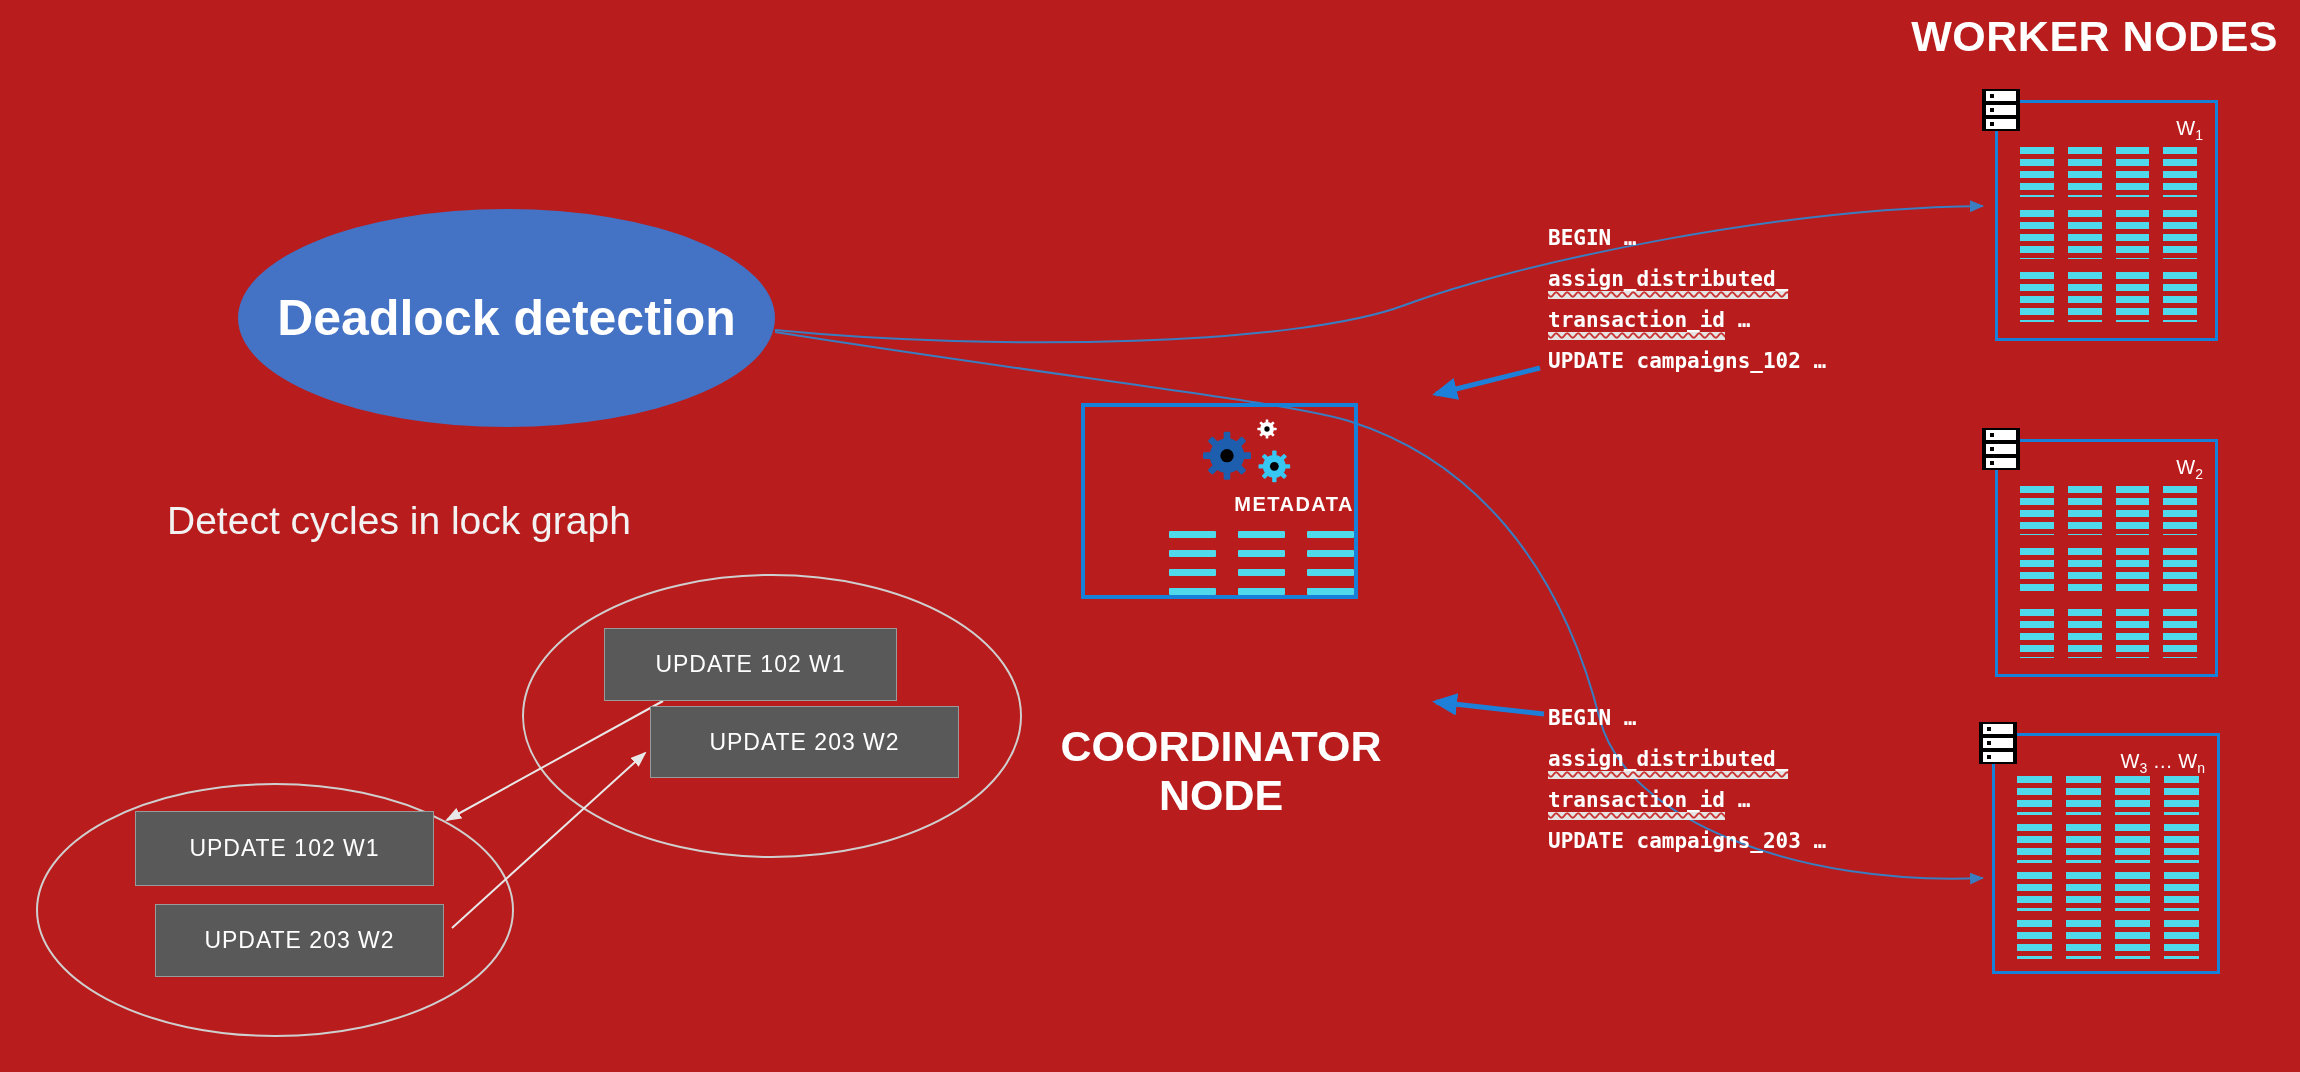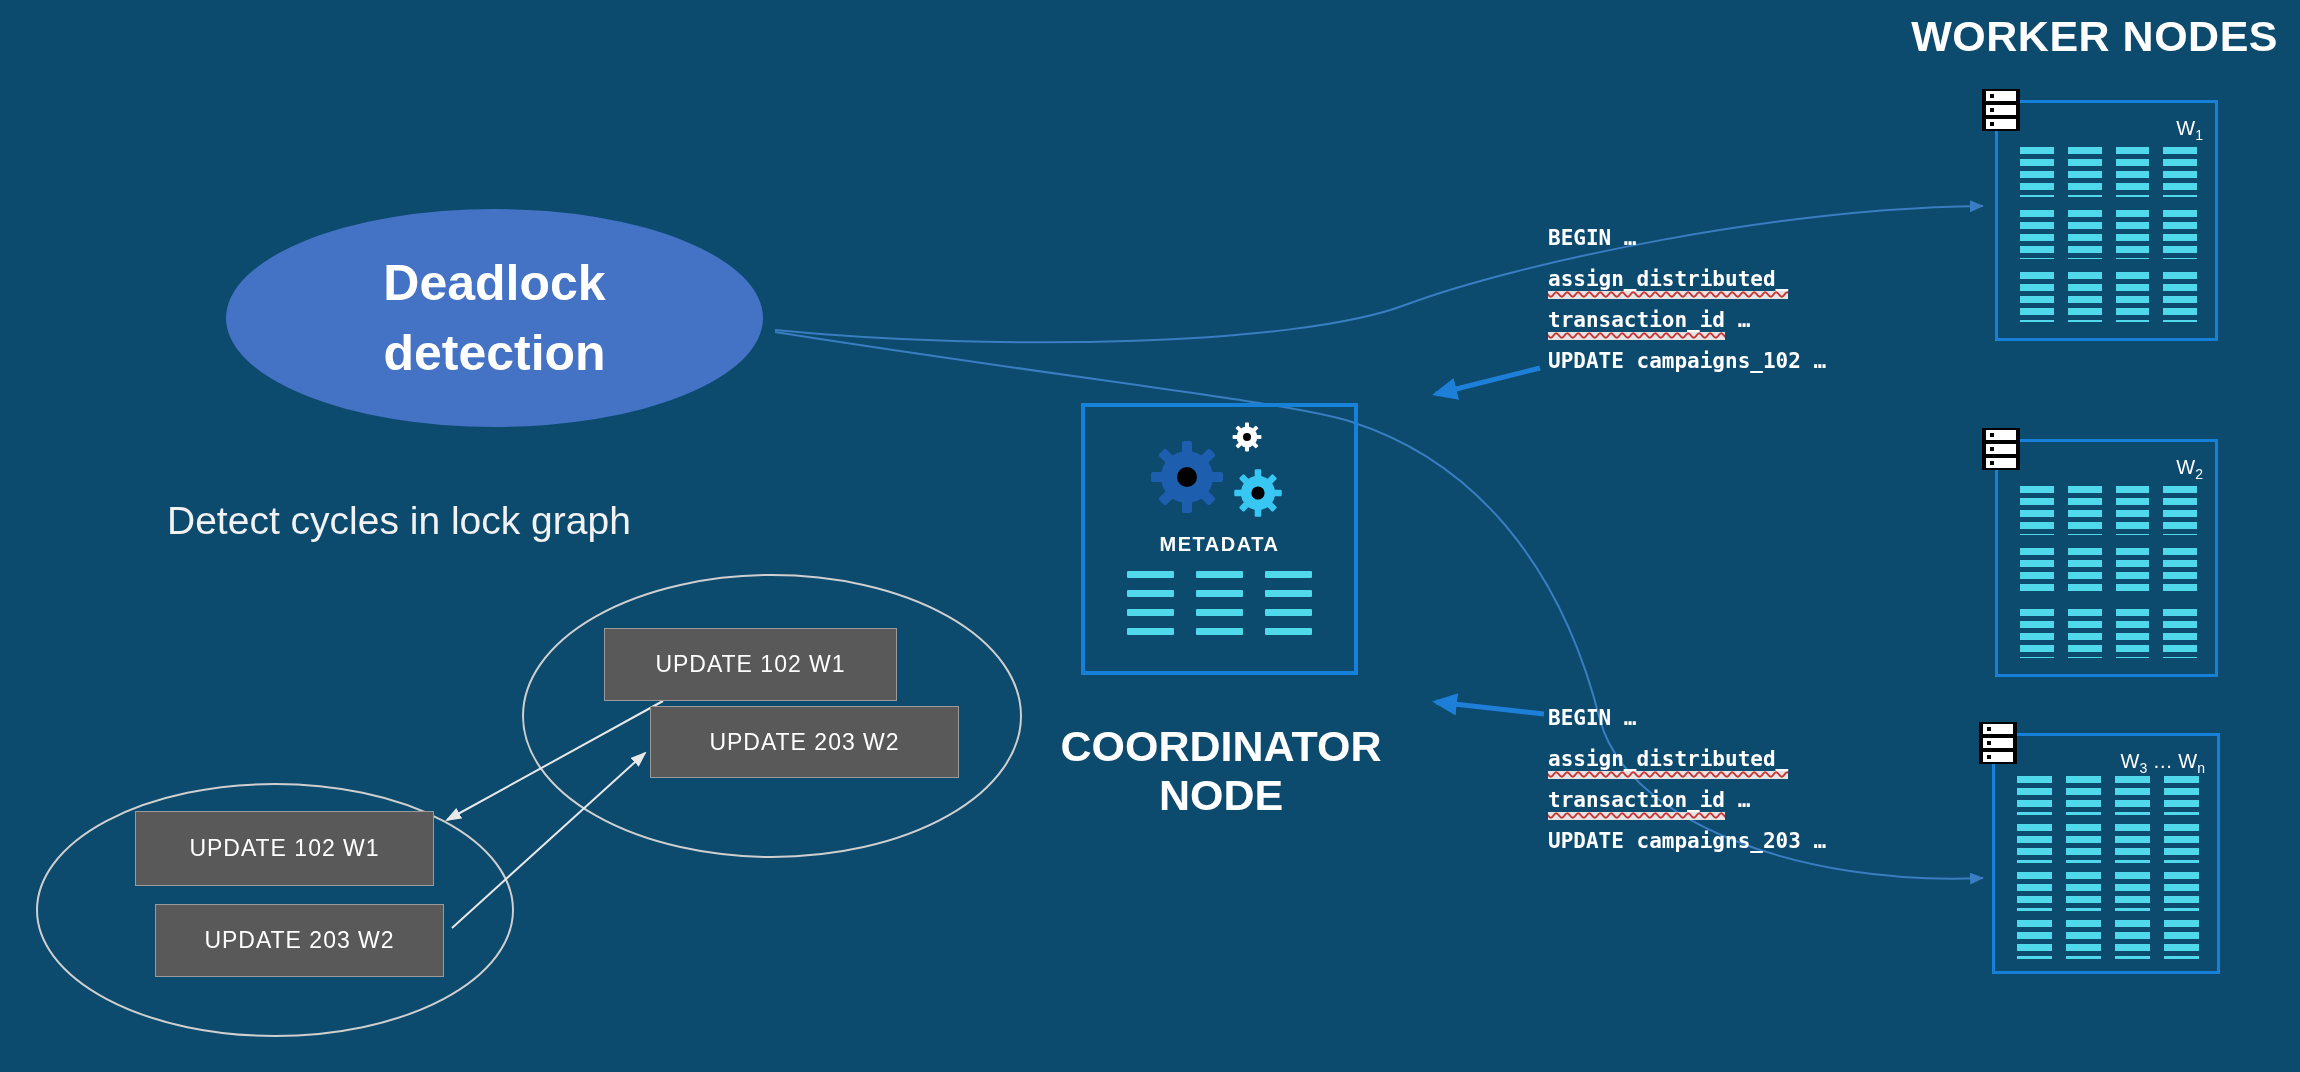--- a/index.html
+++ b/index.html
@@ -1,46 +1,46 @@
 <!DOCTYPE html>
 <html><head>
 <meta charset="utf-8">
 <style>
   *{margin:0;padding:0;box-sizing:border-box;}
   html,body{background:#000;}
-  .canvas{position:relative;width:2300px;height:1072px;background:#0c4a6e;overflow:hidden;
+  .canvas{position:relative;width:2300px;height:1072px;background:#b91c1c;overflow:hidden;
           font-family:"Liberation Sans",sans-serif;color:#fff;}
   .overlay{position:absolute;left:0;top:0;z-index:1;}
   .thin{stroke:#3a7dc0;stroke-width:2;fill:none;}
   .bold{stroke:#1e7fd8;stroke-width:5;fill:none;}
   .whitearrow{stroke:#e8e8e8;stroke-width:2;fill:none;}
   .loop{stroke:#cfcfcf;stroke-width:2;fill:none;}
 
   .worker-title{position:absolute;z-index:2;top:12px;right:22px;font-weight:800;font-size:43px;letter-spacing:.5px;}
 
   .sql{position:absolute;z-index:2;left:953px;top:134px;font-family:"DejaVu Sans Mono",monospace;font-size:31px;color:#fff;}
   .sql .wl{border-bottom:3px solid #fff;padding-bottom:2px;}
   .sq{text-decoration-line:underline;text-decoration-style:wavy;text-decoration-color:#c93535;
       text-decoration-thickness:2px;text-underline-offset:5px;text-decoration-skip-ink:none;}
 
-  .bubble{position:absolute;z-index:2;left:226px;top:209px;width:537px;height:218px;border-radius:50%;
-          background:#4472c4;display:flex;flex-direction:column;align-items:center;justify-content:center;
+  .bubble{position:absolute;z-index:2;left:238px;top:209px;width:537px;height:218px;border-radius:50%;
+          background:#4472c4;display:flex;flex-direction:row;align-items:center;justify-content:center;
           font-weight:700;font-size:50px;line-height:1.12;text-align:center;gap:14px;}
 
   .caption{position:absolute;z-index:2;left:167px;top:499px;font-size:39px;color:#f2f2f2;}
 
   .gbox{position:absolute;z-index:2;background:#595959;border:1px solid #9a9a9a;display:flex;align-items:center;
         justify-content:center;font-family:Liberation Sans, sans-serif;font-size:23px;color:#fff;letter-spacing:1px;}
   .gbox.t1{left:604px;top:628px;width:293px;height:73px;}
   .gbox.t2{left:650px;top:706px;width:309px;height:72px;}
   .gbox.b1{left:135px;top:811px;width:299px;height:75px;}
   .gbox.b2{left:155px;top:904px;width:289px;height:73px;}
 
-  .coord{position:absolute;z-index:2;left:1081px;top:403px;width:277px;height:272px;border:4px solid #1780d8;
-         display:flex;flex-direction:column;align-items:center;padding-top:6px;}
+  .coord{position:absolute;z-index:2;left:1081px;top:403px;width:277px;height:196px;border:4px solid #1780d8;
+         display:flex;flex-direction:column;align-items:flex-end;padding-top:6px;}
   .meta-label{font-size:20px;font-weight:700;letter-spacing:1.5px;margin-top:0;}
   .meta-grid{display:grid;grid-template-columns:repeat(3,47px);grid-auto-rows:7px;row-gap:12px;column-gap:22px;margin-top:15px;}
   .meta-grid i{background:#4fd9ea;border-radius:1px;}
 
   .coord-title{position:absolute;z-index:2;left:1021px;top:722px;width:400px;text-align:center;
                font-weight:800;font-size:43px;line-height:1.15;}
 
   .worker{position:absolute;z-index:2;border:3px solid #1780d8;}
   .worker.w1{left:1995px;top:100px;width:223px;height:241px;}
   .worker.w2{left:1995px;top:439px;width:223px;height:238px;}

